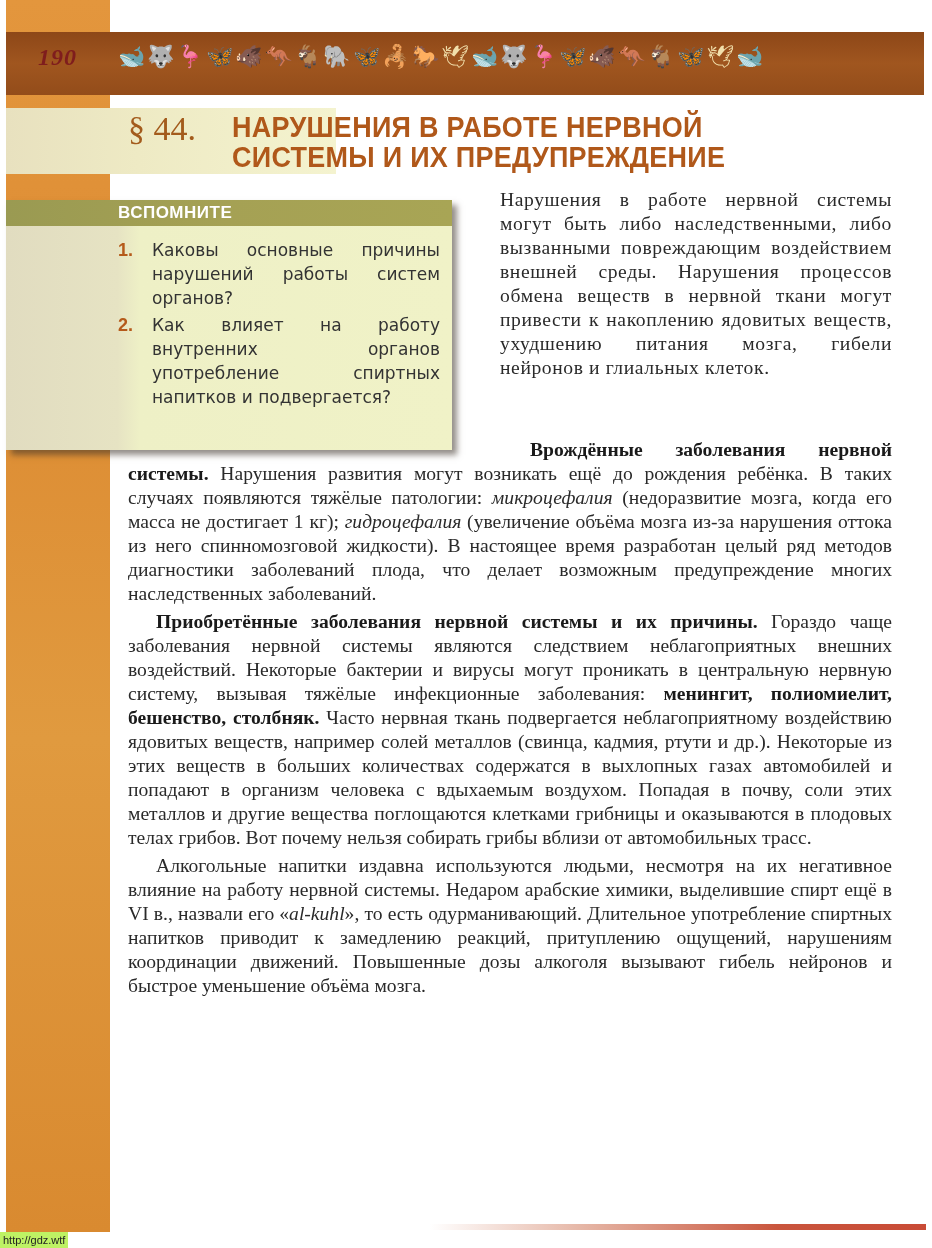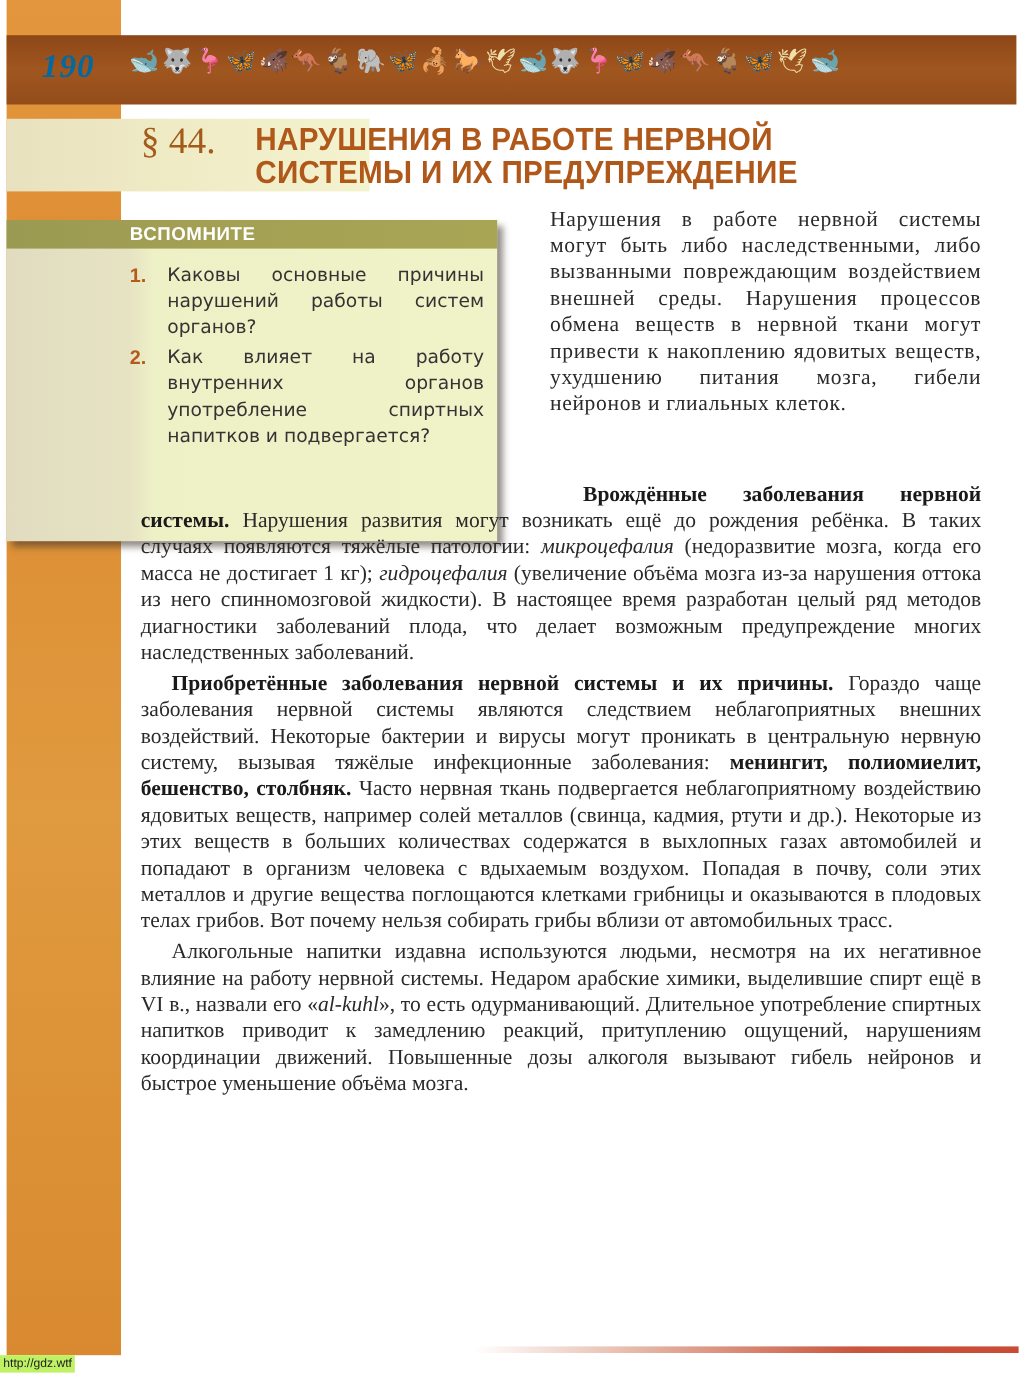--- a/index.html
+++ b/index.html
@@ -14,21 +14,21 @@
       background: linear-gradient(180deg, #e3963d 0%, #dd8c33 30%, #e09a3f 60%, #d98a30 100%);
     }
     .header-band {
       position: absolute; left: 6px; top: 32px; width: 918px; height: 63px;
       background: #9a4f1c;
       background: linear-gradient(180deg, #8d4718 0%, #a0561f 50%, #934c1a 100%);
     }
     .page-number {
       position: absolute; left: 38px; top: 44px;
       font-family: "Liberation Serif", serif; font-style: italic; font-weight: bold;
-      font-size: 30px; color: #0369a1; letter-spacing: 1px;
+      font-size: 24px; color: #7f1d1d; letter-spacing: 1px;
     }
     .animal-row {
       position: absolute; left: 118px; top: 40px; height: 32px; width: 760px;
       display: flex; align-items: center; gap: 6px;
       color: #f1dfab; font-size: 22px; letter-spacing: 2px;
       font-family: "DejaVu Sans", sans-serif;
       overflow: hidden; white-space: nowrap;
     }
     .section-band {
       position: absolute; left: 6px; top: 108px; width: 330px; height: 66px;
@@ -39,21 +39,21 @@
       font-family: "Liberation Serif", serif; font-weight: normal;
       font-size: 34px; color: #a35b1c;
     }
     .chapter-title {
       position: absolute; left: 232px; top: 112px; width: 650px;
       font-family: "Liberation Sans", "DejaVu Sans", sans-serif; font-weight: bold;
       font-size: 29px; line-height: 30px; color: #b0581a; letter-spacing: 0.3px;
       transform: scaleX(0.93); transform-origin: left top;
     }
     .recall-box {
-      position: absolute; left: 6px; top: 200px; width: 446px; height: 292px;
+      position: absolute; left: 6px; top: 200px; width: 446px; height: 250px;
       background: linear-gradient(90deg, #e1dcc0 0%, #e6e3c3 25%, #eef0c6 30%, #f0f2c7 100%);
       box-shadow: 5px 5px 6px rgba(60,50,40,0.55);
     }
     .recall-header {
       position: absolute; left: 0; top: 0; width: 446px; height: 26px;
       background: linear-gradient(90deg, #9a9a52 0%, #a5a154 50%, #a8a555 100%);
     }
     .recall-title {
       position: absolute; left: 112px; top: 3px;
       font-family: "Liberation Sans", sans-serif; font-weight: bold;

